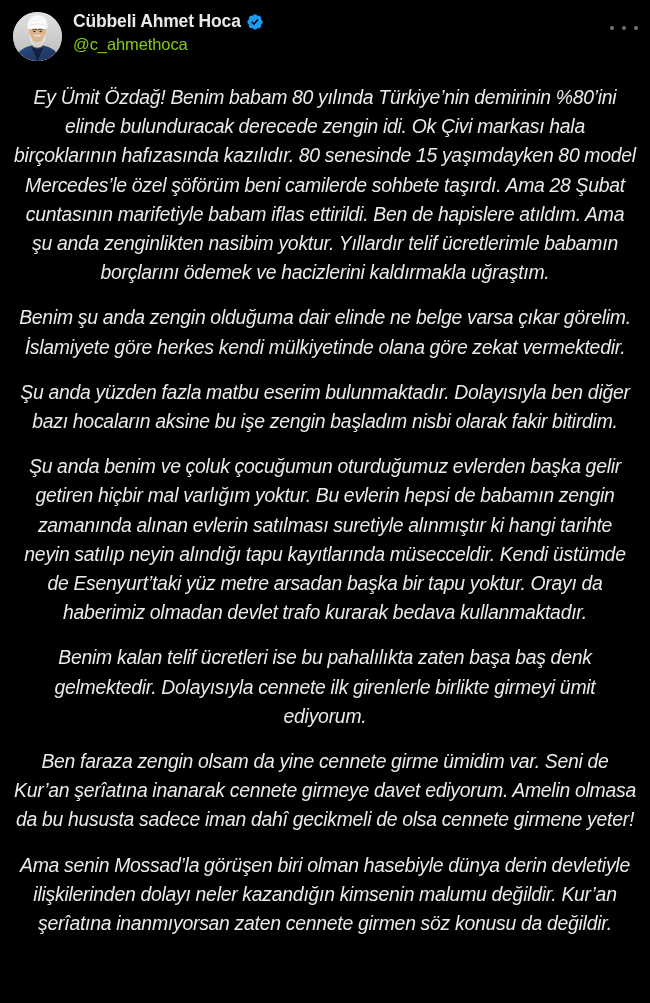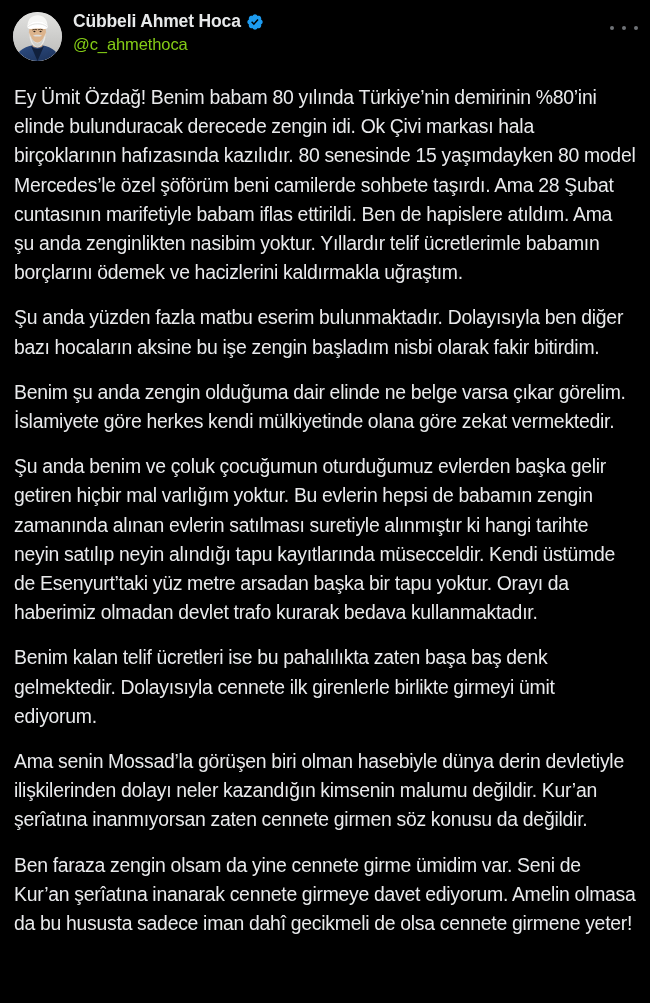--- a/index.html
+++ b/index.html
@@ -108,21 +108,22 @@
     box-sizing: border-box;
   }
 
   .tweet-body p {
     margin: 0 0 16px 0;
     color: #e9eaec;
     font-size: 19.4px;
     line-height: 29.2px;
     letter-spacing: -0.25px;
     word-spacing: -0.2px;
-    text-align: left;
+    text-align: center;
+    font-style: italic;
   }
   .tweet-body p:last-child { margin-bottom: 0; }
 </style>
 </head>
 <body>
 
 <div class="tweet">
 
   <div class="tweet-header">
 
@@ -182,21 +183,21 @@
 
     <div class="more-menu">
       <span class="dot"></span>
       <span class="dot"></span>
       <span class="dot"></span>
     </div>
   </div>
 
   <div class="tweet-body">
     <p>Ey Ümit Özdağ! Benim babam 80 yılında Türkiye’nin demirinin %80’ini elinde bulunduracak derecede zengin idi. Ok Çivi markası hala birçoklarının hafızasında kazılıdır. 80 senesinde 15 yaşımdayken 80 model Mercedes’le özel şöförüm beni camilerde sohbete taşırdı. Ama 28 Şubat cuntasının marifetiyle babam iflas ettirildi. Ben de hapislere atıldım. Ama şu anda zenginlikten nasibim yoktur. Yıllardır telif ücretlerimle babamın borçlarını ödemek ve hacizlerini kaldırmakla uğraştım.</p>
+    <p>Benim şu anda zengin olduğuma dair elinde ne belge varsa çıkar görelim. İslamiyete göre herkes kendi mülkiyetinde olana göre zekat vermektedir.</p>
     <p>Şu anda yüzden fazla matbu eserim bulunmaktadır. Dolayısıyla ben diğer bazı hocaların aksine bu işe zengin başladım nisbi olarak fakir bitirdim.</p>
-    <p>Benim şu anda zengin olduğuma dair elinde ne belge varsa çıkar görelim. İslamiyete göre herkes kendi mülkiyetinde olana göre zekat vermektedir.</p>
     <p>Şu anda benim ve çoluk çocuğumun oturduğumuz evlerden başka gelir getiren hiçbir mal varlığım yoktur. Bu evlerin hepsi de babamın zengin zamanında alınan evlerin satılması suretiyle alınmıştır ki hangi tarihte neyin satılıp neyin alındığı tapu kayıtlarında müsecceldir. Kendi üstümde de Esenyurt’taki yüz metre arsadan başka bir tapu yoktur. Orayı da haberimiz olmadan devlet trafo kurarak bedava kullanmaktadır.</p>
     <p>Benim kalan telif ücretleri ise bu pahalılıkta zaten başa baş denk gelmektedir. Dolayısıyla cennete ilk girenlerle birlikte girmeyi ümit ediyorum.</p>
+    <p>Ben faraza zengin olsam da yine cennete girme ümidim var. Seni de Kur’an şerîatına inanarak cennete girmeye davet ediyorum. Amelin olmasa da bu hususta sadece iman dahî gecikmeli de olsa cennete girmene yeter!</p>
     <p>Ama senin Mossad’la görüşen biri olman hasebiyle dünya derin devletiyle ilişkilerinden dolayı neler kazandığın kimsenin malumu değildir. Kur’an şerîatına inanmıyorsan zaten cennete girmen söz konusu da değildir.</p>
-    <p>Ben faraza zengin olsam da yine cennete girme ümidim var. Seni de Kur’an şerîatına inanarak cennete girmeye davet ediyorum. Amelin olmasa da bu hususta sadece iman dahî gecikmeli de olsa cennete girmene yeter!</p>
   </div>
 
 </div>
 
 </body></html>

